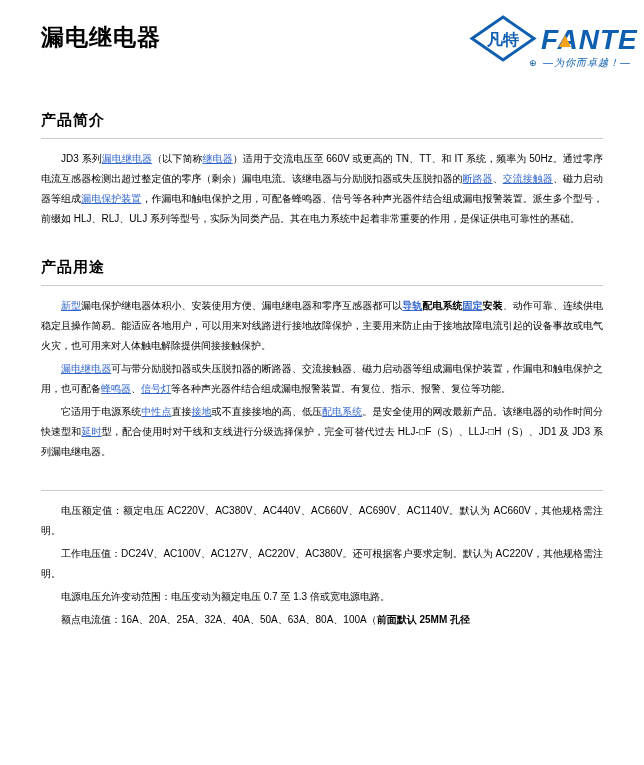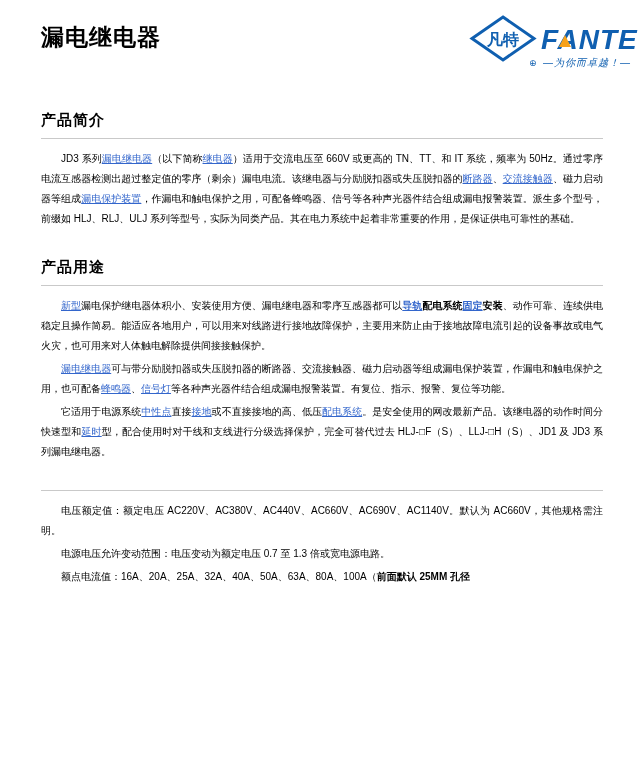--- a/index.html
+++ b/index.html
@@ -57,17 +57,18 @@
       <section class="section">
         <h2 class="sec-h">产品用途</h2>
         <div class="rule"></div>
         <p><a href="#" class="lnk">新型</a><span>漏电保护继电器体积小、安装使用方便、漏电继电器和零序互感器都可以</span><a href="#" class="lnk b">导轨</a><span class="b">配电系统</span><a href="#" class="lnk b">固定</a><span class="b">安装</span><span>、动作可靠、连续供电稳定且操作简易。能适应各地用户，可以用来对线路进行接地故障保护，主要用来防止由于接地故障电流引起的设备事故或电气火灾，也可用来对人体触电解除提供间接接触保护。</span></p>
         <p><a href="#" class="lnk">漏电继电器</a><span>可与带分励脱扣器或失压脱扣器的断路器、交流接触器、磁力启动器等组成漏电保护装置，作漏电和触电保护之用，也可配备</span><a href="#" class="lnk">蜂鸣器</a><span>、</span><a href="#" class="lnk">信号灯</a><span>等各种声光器件结合组成漏电报警装置。有复位、指示、报警、复位等功能。</span></p>
         <p><span>它适用于电源系统</span><a href="#" class="lnk">中性点</a><span>直接</span><a href="#" class="lnk">接地</a><span>或不直接接地的高、低压</span><a href="#" class="lnk">配电系统</a><span>。是安全使用的网改最新产品。该继电器的动作时间分快速型和</span><a href="#" class="lnk">延时</a><span>型，配合使用时对干线和支线进行分级选择保护，完全可替代过去 HLJ-□F（S）、LLJ-□H（S）、JD1 及 JD3 系列漏电继电器。</span></p>
       </section>
       <section class="section">
         <div class="rule"></div>
         <p><span>电压额定值：额定电压 AC220V、AC380V、AC440V、AC660V、AC690V、AC1140V。默认为 AC660V，其他规格需注明。</span></p>
+        <p><span>工作电压值：DC24V、AC100V、AC127V、AC220V、AC380V。还可根据客户要求定制。默认为 AC220V，其他规格需注明。</span></p>
         <p><span>电源电压允许变动范围：电压变动为额定电压 0.7 至 1.3 倍或宽电源电路。</span></p>
         <p><span>额点电流值：16A、20A、25A、32A、40A、50A、63A、80A、100A（</span><span class="b">前面默认 25MM 孔径</span></p>
       </section>
     </main>
 </div>
 
 </body></html>

